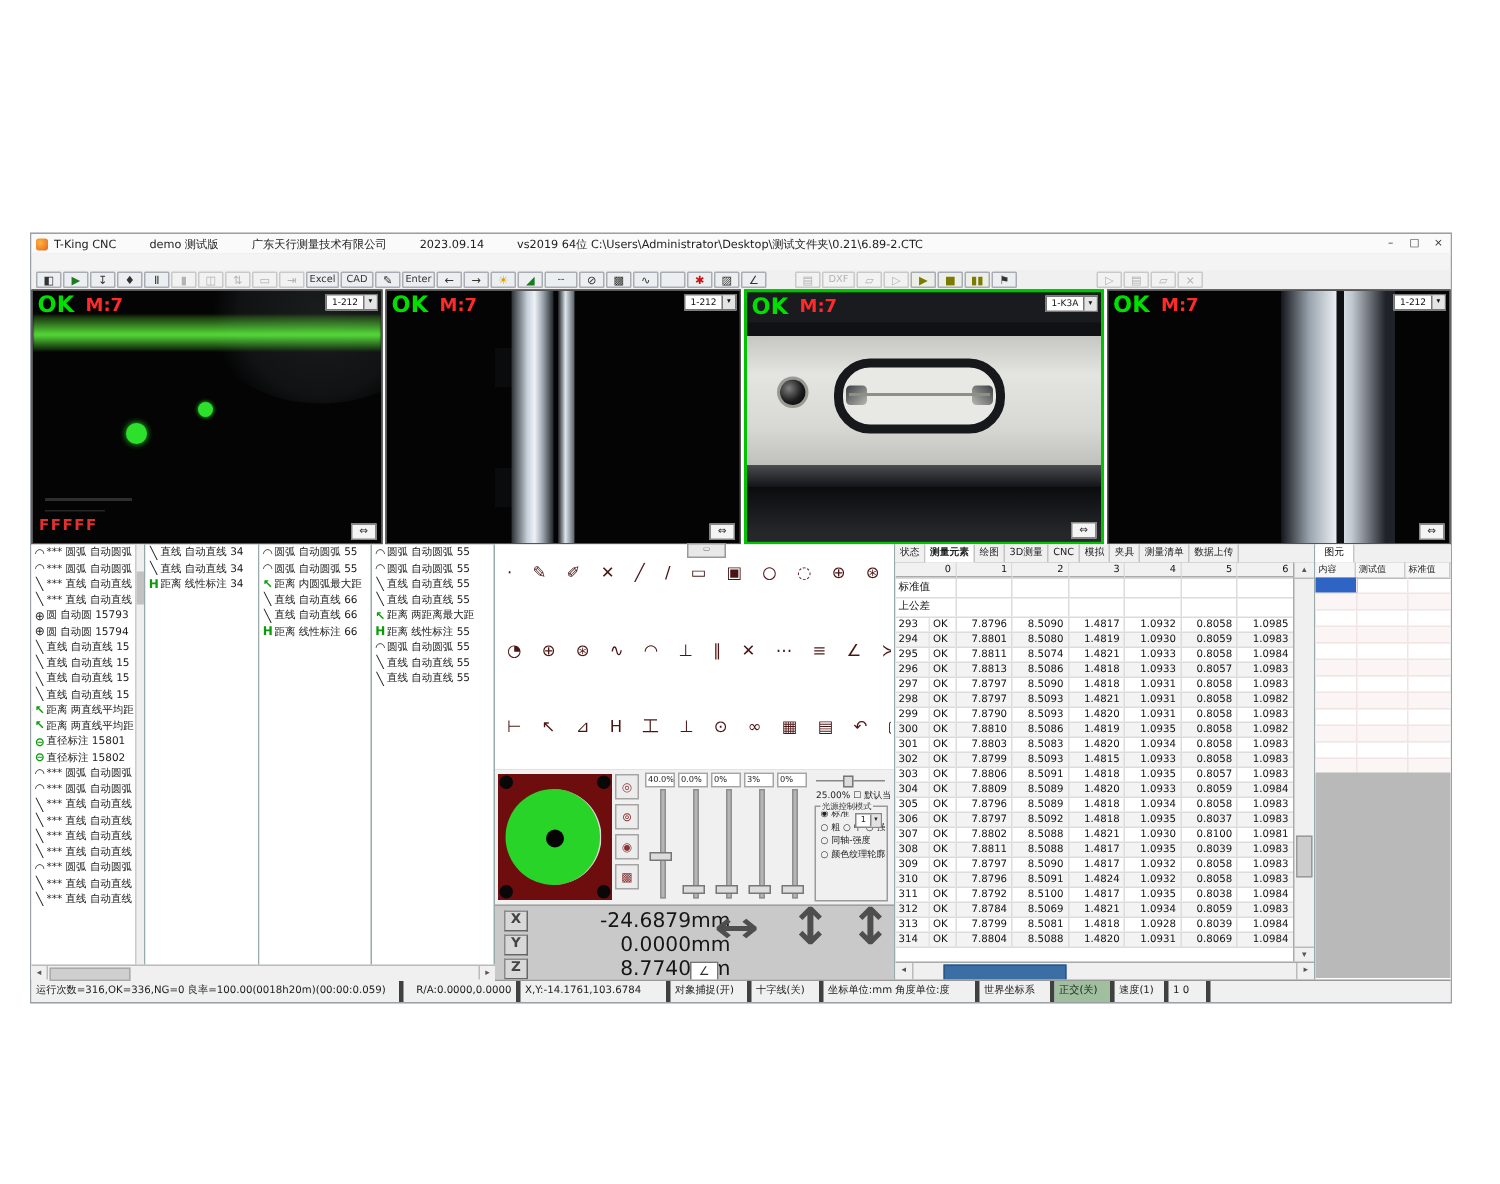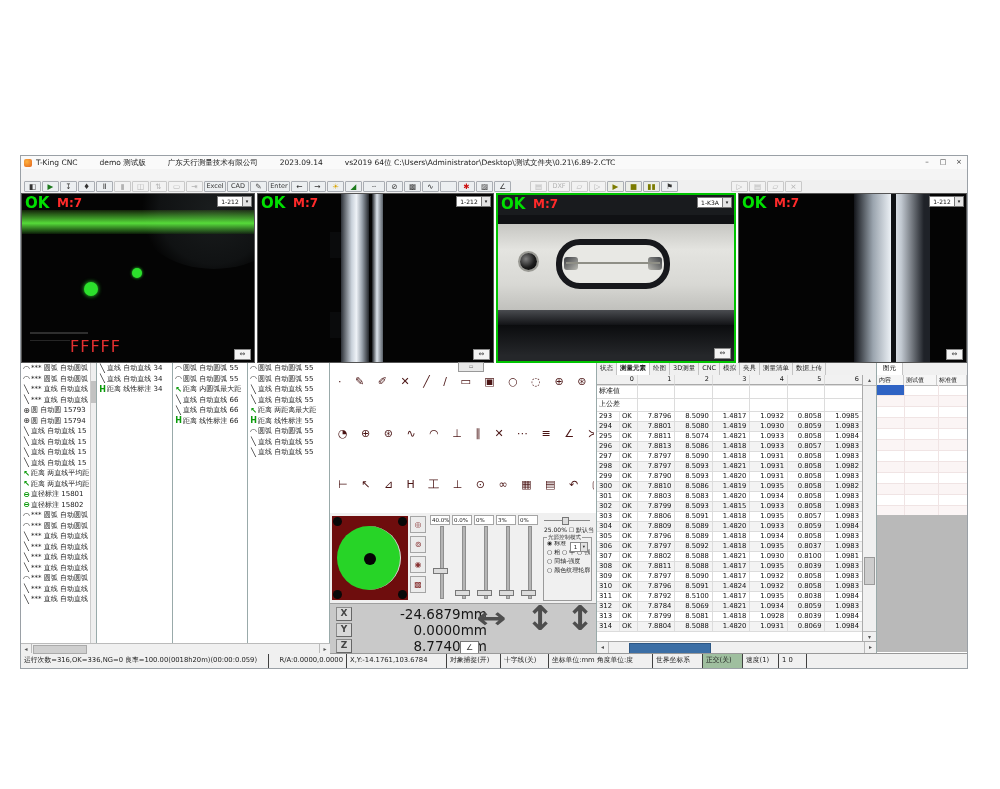--- a/index.html
+++ b/index.html
@@ -37,21 +37,21 @@
   .cam{position:relative;background:#040404;border:1px solid #555;box-sizing:border-box;overflow:hidden;}
   .cam1{width:234px;} .cam2{width:237px;} .cam3{width:240px;border:2px solid #00c400;} .cam4{width:229px;}
   .ok{position:absolute;left:3px;top:0px;color:#00e000;font-weight:bold;font-size:15px;z-index:5;}
   .mlabel{position:absolute;left:35px;top:2px;color:#ff2a2a;font-weight:bold;font-size:12px;z-index:5;}
   .combo{position:absolute;right:2px;top:2px;height:9px;background:#fff;border:1px solid #777;z-index:6;
          display:flex;align-items:center;font-size:6px;color:#111;}
   .combo .cv{width:24px;text-align:center;}
   .combo .cb{width:8px;height:9px;background:#e4e4e4;border-left:1px solid #777;text-align:center;font-size:5px;line-height:9px;}
   .panbtn{position:absolute;right:3px;bottom:2px;width:15px;height:9px;background:#f4f4f4;border:1px solid #888;
           font-size:7px;line-height:8px;text-align:center;color:#333;z-index:6;}
-  .fff{position:absolute;left:4px;bottom:6px;color:#e23030;font-weight:normal;font-size:16px;letter-spacing:1px;z-index:5;margin-left:44px;}
+  .fff{position:absolute;left:4px;bottom:6px;color:#e23030;font-weight:bold;font-size:10px;letter-spacing:1px;z-index:5;}
   
   .c1-glow{position:absolute;left:0;right:0;top:16px;height:24px;
            background:linear-gradient(180deg,rgba(70,130,30,.25),rgba(90,230,60,.95) 55%,rgba(25,70,15,.35));filter:blur(.6px);}
   .c1-shadow{position:absolute;right:-40px;top:-45px;width:160px;height:120px;border-radius:50%;
              background:radial-gradient(circle,#1a1d1e 0%,#101213 55%,rgba(0,0,0,0) 72%);}
   .c1-d1{position:absolute;left:62px;top:88px;width:14px;height:14px;border-radius:50%;background:#2ce02c;box-shadow:0 0 4px #2ce02c;}
   .c1-d2{position:absolute;left:110px;top:74px;width:10px;height:10px;border-radius:50%;background:#2ce02c;box-shadow:0 0 3px #2ce02c;}
   .c1-s1{position:absolute;left:8px;top:138px;width:58px;height:2px;background:#2e2e2e;}
   .c1-s2{position:absolute;left:8px;top:146px;width:40px;height:1px;background:#262626;}
   
@@ -172,21 +172,21 @@
   .rh1{width:27px;} .rh2{width:33px;} .rh3{flex:1;}
   .rrows{position:absolute;left:0;top:22px;right:0;height:130px;}
   .rrow{height:10px;border-bottom:1px solid #f0e4e4;display:flex;}
   .rrow:nth-child(even){background:#fbf5f5;}
   .rcell1{width:27px;border-right:1px solid #f0e4e4;} .rcell2{width:33px;border-right:1px solid #f0e4e4;} .rcell3{flex:1;}
   .rsel{background:#2f63c4;}
   .rgray{position:absolute;left:0;right:0;top:152px;bottom:2px;background:#b9b9b9;}
   
   .statusbar{position:absolute;left:0;bottom:0;right:0;height:14px;background:#f0f0f0;border-top:1px solid #999;
              display:flex;align-items:stretch;overflow:hidden;}
-  .seg{border-right:1px solid #404040;font-size:6.8px;line-height:13px;color:#1c1c1c;padding:0 3px;
+  .seg{border-right:3px solid #404040;font-size:6.8px;line-height:13px;color:#1c1c1c;padding:0 3px;
        white-space:nowrap;overflow:hidden;box-sizing:border-box;flex:none;}
   .seg.hl{background:#9fbf9f;}
 </style>
 </head>
 <body>
 
 <div class="canvas">
  <div class="window">
 
   <div class="titlebar">

